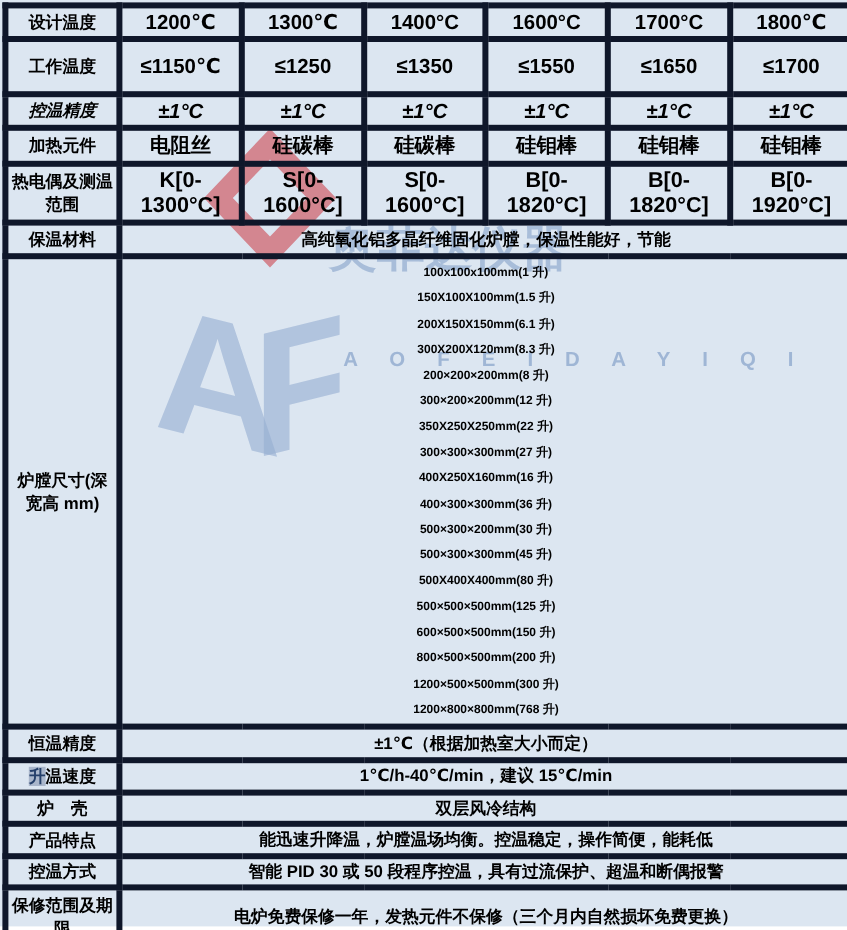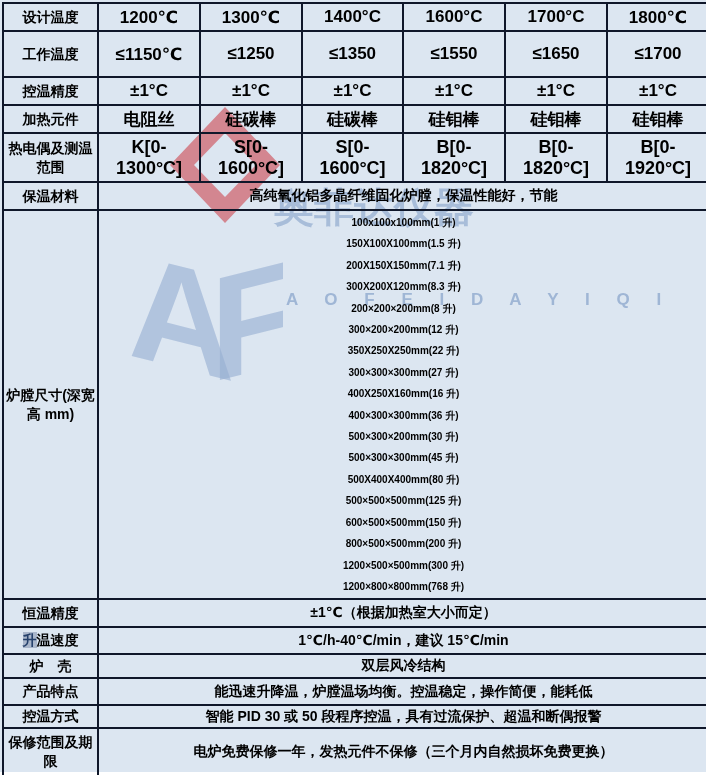--- a/index.html
+++ b/index.html
@@ -27,37 +27,37 @@
     color:rgba(148,173,208,0.85); white-space:nowrap;
   }
   
   table.spec {
     position:relative; z-index:2;
     margin:2px; width:702px; table-layout:fixed;
     border-collapse:collapse;
     border:2px solid #17365d;
   }
   table.spec td {
-    border:2px solid #0f172a;
+    border:5px solid #0f172a;
     text-align:center; vertical-align:middle;
     color:#000; font-weight:bold;
     padding:1px 2px;
     background:transparent;
     overflow:hidden;
   }
   td.rowlabel { font-size:14px; word-break:break-all; line-height:1.35; }
   td.val      { font-size:17px; }
   td.val-sm   { font-size:18px; }
   td.span-val { font-size:14px; }
   .sizes-list { font-size:10px; line-height:21.4px; }
   .hl-char { background:#a9b6cb; color:#25406b; }
   
   tr.r1  td { height:28px; }
   tr.r2  td { height:46px; }
-  tr.r3  td { height:28px; }
+  tr.r3  td { height:28px;font-style:italic; }
   tr.r4  td { height:28px; }
   tr.r5  td { height:49px; }
   tr.r6  td { height:28px; }
   tr.r7  td { height:388px; }
   tr.r8  td { height:28px;text-align:center; }
   tr.r9  td { height:27px; }
   tr.r10 td { height:24px;margin-top:40px; }
   tr.r11 td { height:27px; }
   tr.r12 td { height:22px; }
   tr.r13 td { height:48px; }
@@ -144,21 +144,21 @@
       <td class="rowlabel">保温材料</td>
       <td class="span-val" colspan="6">高纯氧化铝多晶纤维固化炉膛，保温性能好，节能</td>
     </tr>
 
     <tr class="r7">
       <td class="rowlabel">炉膛尺寸(深宽高 mm)</td>
       <td class="span-val" colspan="6">
         <div class="sizes-list">
           <div>100x100x100mm(1 升)</div>
           <div>150X100X100mm(1.5 升)</div>
-          <div>200X150X150mm(7.1 升)</div>
+          <div>200X150X150mm(6.1 升)</div>
           <div>300X200X120mm(8.3 升)</div>
           <div>200×200×200mm(8 升)</div>
           <div>300×200×200mm(12 升)</div>
           <div>350X250X250mm(22 升)</div>
           <div>300×300×300mm(27 升)</div>
           <div>400X250X160mm(16 升)</div>
           <div>400×300×300mm(36 升)</div>
           <div>500×300×200mm(30 升)</div>
           <div>500×300×300mm(45 升)</div>
           <div>500X400X400mm(80 升)</div>

